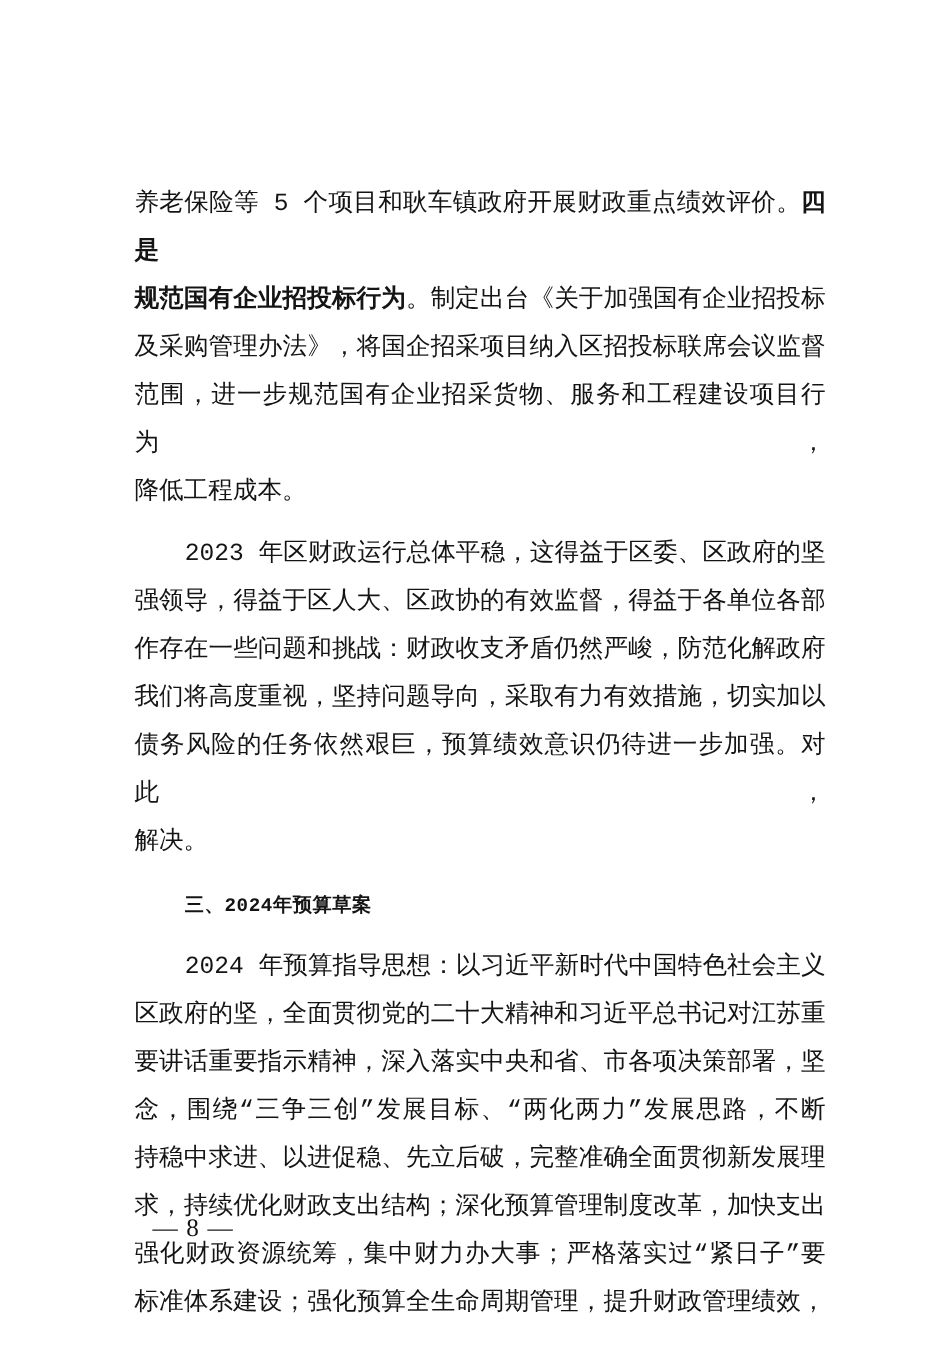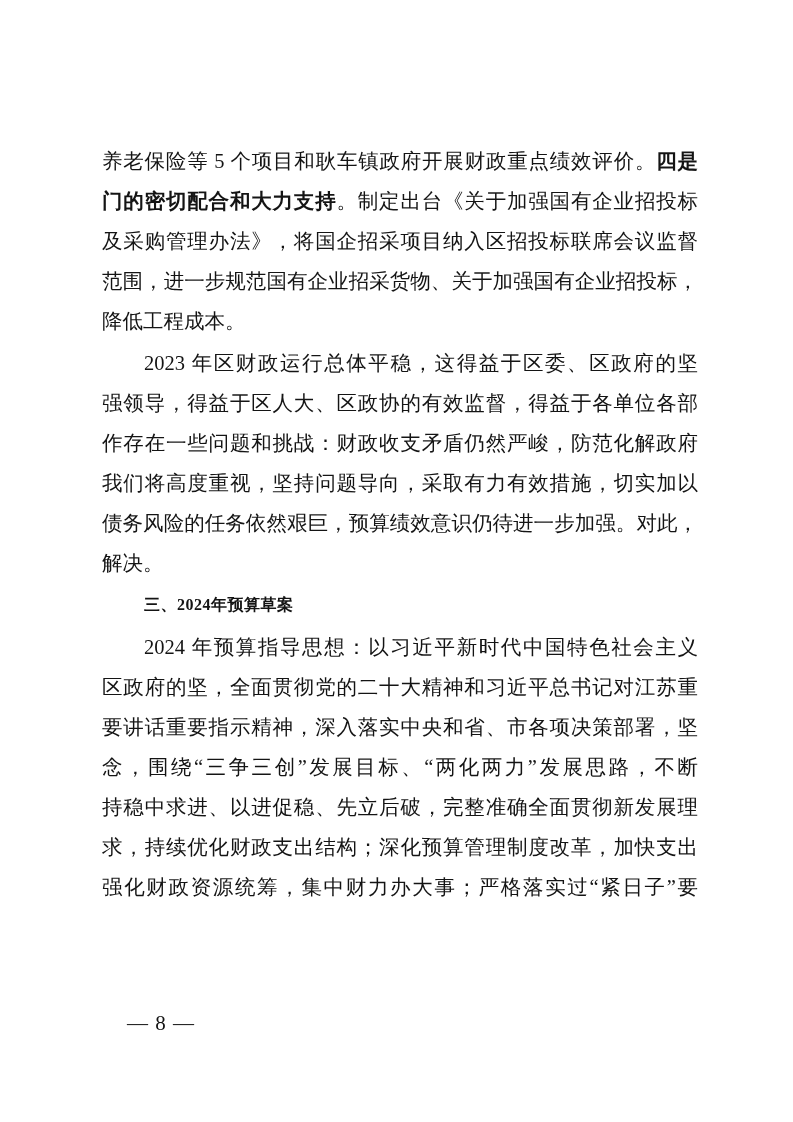--- a/index.html
+++ b/index.html
@@ -17,21 +17,21 @@
     color: #141414;
   }
   .doc-body {
     position: absolute;
     left: 100px;
     top: 139px;
     width: 600px;
     font-size: 20.5px;
     line-height: 40px;
   }
-  .para { margin: 2px; padding: 0; }
+  .para { margin: 12px; padding: 0; font-family: Liberation Mono, monospace; }
   .line {
     text-align: justify;
     text-justify: inter-character;
     min-height: 40px;
   }
   .line.justify {
     text-align-last: justify;
   }
   .line.no-justify {
     text-align: center;
@@ -58,23 +58,23 @@
     letter-spacing: 1px;
   }
 </style>
 </head>
 <body>
 
 <div class="page">
   <div class="doc-body">
       <div class="para">
         <div class="line justify"><span>养老保险等 5 个项目和耿车镇政府开展财政重点绩效评价。</span><span class="seg-bold">四是</span></div>
-        <div class="line justify"><span class="seg-bold">门的密切配合和大力支持</span><span>。制定出台《关于加强国有企业招投标</span></div>
+        <div class="line justify"><span class="seg-bold">规范国有企业招投标行为</span><span>。制定出台《关于加强国有企业招投标</span></div>
         <div class="line justify"><span>及采购管理办法》，将国企招采项目纳入区招投标联席会议监督</span></div>
-        <div class="line justify"><span>范围，进一步规范国有企业招采货物、关于加强国有企业招投标，</span></div>
+        <div class="line justify"><span>范围，进一步规范国有企业招采货物、服务和工程建设项目行为，</span></div>
         <div class="line no-justify"><span>降低工程成本。</span></div>
       </div>
       <div class="para">
         <div class="line justify indent"><span>2023 年区财政运行总体平稳，这得益于区委、区政府的坚</span></div>
         <div class="line justify"><span>强领导，得益于区人大、区政协的有效监督，得益于各单位各部</span></div>
         <div class="line justify"><span>作存在一些问题和挑战：财政收支矛盾仍然严峻，防范化解政府</span></div>
         <div class="line justify"><span>我们将高度重视，坚持问题导向，采取有力有效措施，切实加以</span></div>
         <div class="line justify"><span>债务风险的任务依然艰巨，预算绩效意识仍待进一步加强。对此，</span></div>
         <div class="line no-justify"><span>解决。</span></div>
       </div>
@@ -82,16 +82,17 @@
         <div class="line no-justify indent heading-line"><span class="seg-bold">三、2024年预算草案</span></div>
       </div>
       <div class="para">
         <div class="line justify indent"><span>2024 年预算指导思想：以习近平新时代中国特色社会主义</span></div>
         <div class="line justify"><span>区政府的坚，全面贯彻党的二十大精神和习近平总书记对江苏重</span></div>
         <div class="line justify"><span>要讲话重要指示精神，深入落实中央和省、市各项决策部署，坚</span></div>
         <div class="line justify"><span>念，围绕“三争三创”发展目标、“两化两力”发展思路，不断</span></div>
         <div class="line justify"><span>持稳中求进、以进促稳、先立后破，完整准确全面贯彻新发展理</span></div>
         <div class="line justify"><span>求，持续优化财政支出结构；深化预算管理制度改革，加快支出</span></div>
         <div class="line justify"><span>强化财政资源统筹，集中财力办大事；严格落实过“紧日子”要</span></div>
+        <div class="line justify"><span>标准体系建设；强化预算全生命周期管理，提升财政管理绩效，</span></div>
       </div>
     </div>
   <div class="footer">— 8 —</div>
 </div>
 
 </body></html>

